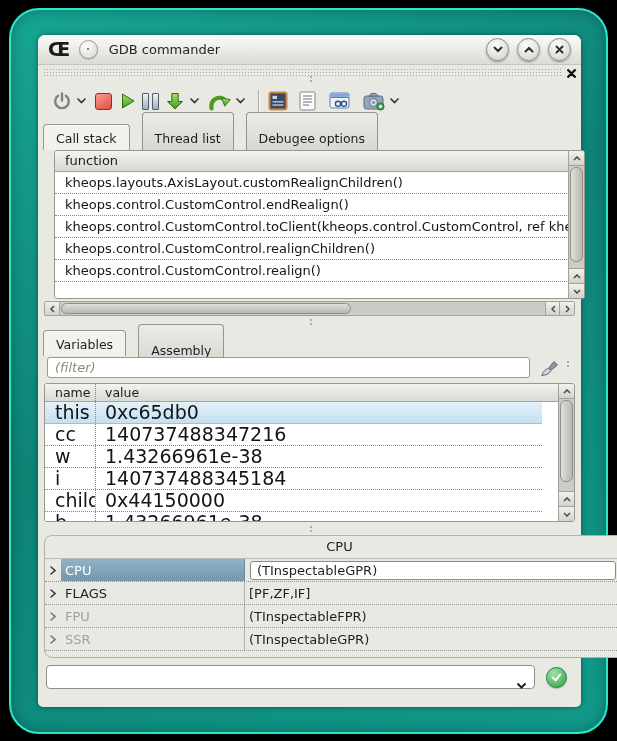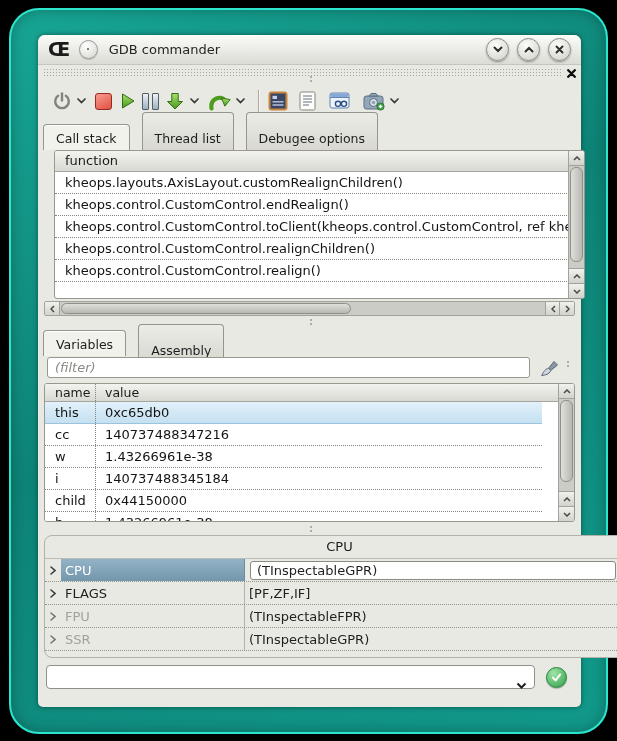--- a/index.html
+++ b/index.html
@@ -69,21 +69,21 @@
   .hscroll{position:absolute;height:15px;background:#ccccc6;border:1px solid #a2a29b;border-radius:2px;box-sizing:border-box;}
   .hs-step{position:absolute;top:0;bottom:0;width:14px;display:flex;align-items:center;justify-content:center;background:linear-gradient(#f1f1ed,#d3d3cd);}
   .hs-thumb{position:absolute;top:1px;bottom:1px;border-radius:6px;background:linear-gradient(#e0e0da,#b8b8b2);border:1px solid #8f8f88;}
 
   
   .filter{position:absolute;left:9px;top:322px;width:483px;height:21px;border:1px solid #98988f;border-radius:3px;
     font-family:"DejaVu Sans",sans-serif;font-size:13px;padding:0 7px;box-sizing:border-box;background:#fff;color:#222;}
   .filter::placeholder{font-style:italic;color:#8a8a84;opacity:1;}
   .var-hrow{display:flex;height:17px;line-height:17px;background:linear-gradient(#f3f3ef,#d9d9d3);border-bottom:1px solid #a5a59e;
     font-size:12.5px;color:#1b1b1b;margin-right:15px;}
-  .var-row{display:flex;height:21px;line-height:21px;font-size:13px;color:#141414;border-bottom:1px dotted #85857e;margin-right:32px;background:#fff;align-items:flex-end;}
+  .var-row{display:flex;height:21px;line-height:21px;font-size:19px;color:#141414;border-bottom:1px dotted #85857e;margin-right:32px;background:#fff;align-items:flex-end;}
   .var-row.sel{background:linear-gradient(#e2f1fa,#c4e0f1);border-bottom:1px solid #9cc3dc;}
   .c-name{width:51px;padding-left:10px;box-sizing:border-box;border-right:1px dotted #85857e;overflow:hidden;}
   .c-val{flex:1;padding-left:9px;overflow:hidden;white-space:nowrap;}
 
   
   .cpu{position:absolute;left:6px;top:500px;width:591px;height:123px;border:1px solid #b2b2ab;border-radius:8px;background:#e9e9e4;box-sizing:border-box;}
   .cpu-title{height:21px;line-height:21px;text-align:center;font-size:13px;color:#1b1b1b;}
   .cpu-grid{position:absolute;left:0;top:22px;right:0;bottom:0;border-top:1px solid #bcbcb5;overflow:hidden;}
   .cpu-row{display:flex;height:22px;align-items:stretch;border-bottom:1px dotted #94948d;margin-right:15px;font-size:13px;color:#1f1f1f;}
   .cpu-exp{width:16px;display:flex;align-items:center;justify-content:center;}

